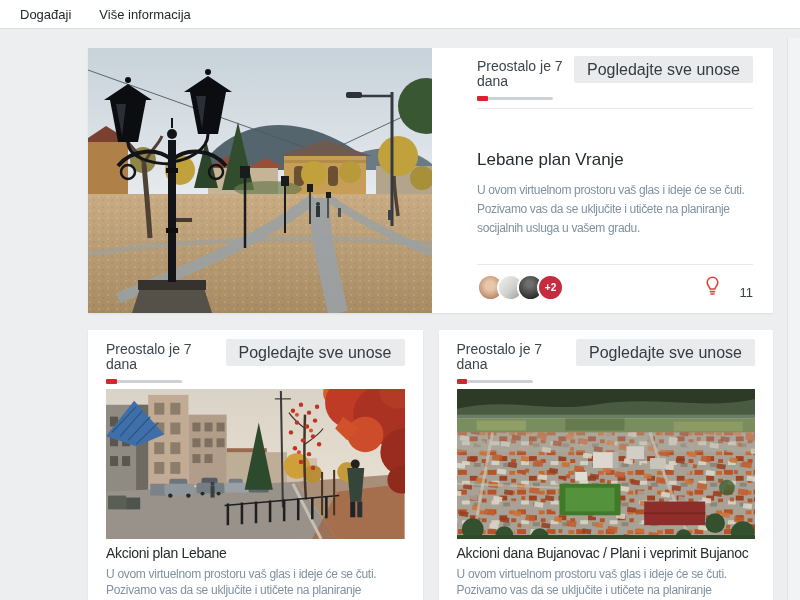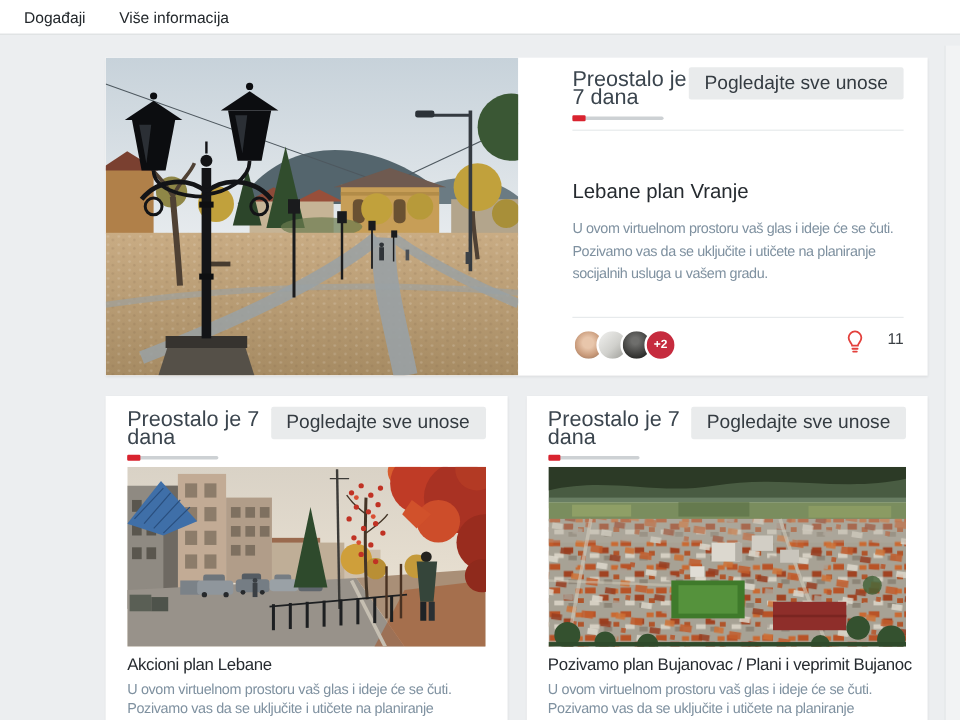--- a/index.html
+++ b/index.html
@@ -33,21 +33,21 @@
   }
   
   .featured{display:flex;height:265px;}
   .feat-photo{width:344px;height:265px;flex:none;overflow:hidden;}
   .feat-photo svg{display:block;}
   .feat-body{
     flex:1;box-sizing:border-box;padding:8px 20px 12px 45px;
     display:flex;flex-direction:column;min-width:0;
   }
   .card-head{display:flex;justify-content:space-between;align-items:flex-start;}
-  .remaining{font-size:18px;color:#3b454e;line-height:15px;padding-top:3px;}
+  .remaining{font-size:14px;color:#3b454e;line-height:15px;padding-top:3px;}
   .ptrack{width:76px;height:3px;background:#cdd1d4;border-radius:2px;margin-top:8px;position:relative;}
   .pfill{position:absolute;left:0;top:-1px;height:5px;background:#d9232f;border-radius:1px;}
   .btn{
     background:#e9ebec;color:#343b41;font-size:16px;line-height:13px;
     padding:7px 13px;border:none;border-radius:2px;cursor:pointer;
     font-family:"Liberation Sans", sans-serif;white-space:nowrap;
   }
   .hdiv{border:none;border-top:1px solid #e7eaec;margin:8px 0 0 0;}
   .feat-title{
     margin-top:40px;font-size:17px;line-height:22px;color:#262b30;font-weight:400;
@@ -65,21 +65,21 @@
     margin-left:-7px;flex:none;box-sizing:content-box;
   }
   .av:first-child{margin-left:0;}
   .av1{background:radial-gradient(circle at 48% 42%, #e8c6ab 25%, #c99b7b 60%, #8a6650 100%);}
   .av2{background:linear-gradient(135deg,#f1f1ef 0%,#d0d0cc 55%,#9a9a95 100%);}
   .av3{background:radial-gradient(circle at 45% 35%, #6e6e6c 15%, #2c2c2a 75%);}
   .av-badge{
     background:#c62b3e;color:#ffffff;font-size:10px;font-weight:bold;
     display:flex;align-items:center;justify-content:center;
   }
-  .ideas{display:flex;align-items:flex-start;gap:20px;}
+  .ideas{display:flex;align-items:flex-end;gap:20px;}
   .ideas-count{font-size:13px;color:#3a3f44;}
   
   .row2{display:flex;gap:16px;margin-top:17px;}
   .small-card{
     flex:1;box-sizing:border-box;padding:9px 18px 20px;height:300px;
     display:flex;flex-direction:column;min-width:0;
   }
   .sc-photo{margin-top:6px;height:150px;overflow:hidden;flex:none;}
   .sc-photo svg{display:block;}
   .sc-title{
@@ -444,18 +444,18 @@
           <circle cx="16" cy="142" r="11" fill="#34512f"></circle>
             <circle cx="48" cy="148" r="9" fill="#34512f"></circle>
           <circle cx="84" cy="150" r="9" fill="#34512f"></circle>
             <circle cx="262" cy="136" r="10" fill="#34512f"></circle>
           <circle cx="290" cy="146" r="12" fill="#34512f"></circle>
             <circle cx="230" cy="150" r="8" fill="#34512f"></circle>
           <circle cx="274" cy="100" r="8" fill="#3f6034" opacity="0.8"></circle>
           <rect x="0" y="148" width="303" height="4" fill="#2f4a2b"></rect>
         </svg>
       </div>
-      <div class="sc-title">Pozivamo plan Bujanovac / Plani i veprimit Bujanoc</div>
+      <div class="sc-title">Akcioni dana Bujanovac / Plani i veprimit Bujanoc</div>
       <div class="sc-desc">U ovom virtuelnom prostoru vaš glas i ideje će se čuti. Pozivamo vas da se uključite i utičete na planiranje socijalnih usluga u vašem gradu.</div>
     </div>
 
   </div>
 </div>
 
 </body></html>

